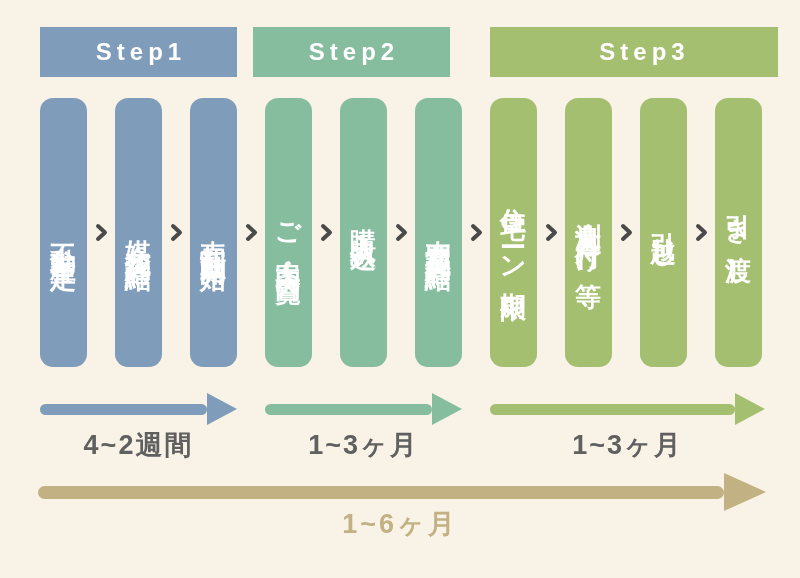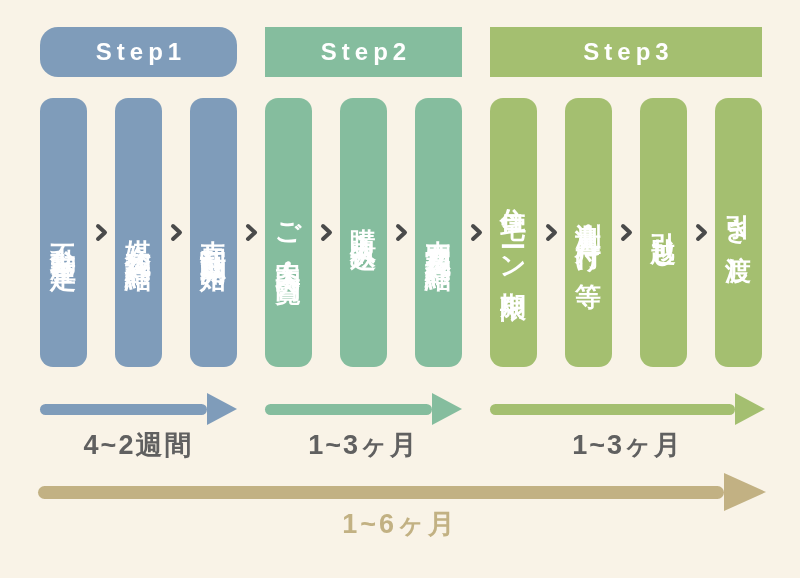--- a/index.html
+++ b/index.html
@@ -10,23 +10,23 @@
     font-family:"Liberation Sans","DejaVu Sans",sans-serif;
     overflow:hidden;
   }
   
   .hdr{
     position:absolute;top:27px;height:50px;
     display:flex;align-items:center;justify-content:center;
     color:#ffffff;font-weight:bold;font-size:24px;letter-spacing:5px;
     text-indent:5px;
   }
-  .hdr.h1{left:40px;width:197px;background:#7f9cba;border-radius:18px;}
-  .hdr.h2{left:265px;width:197px;background:#85bd9e;}
-  .hdr.h3{left:490px;width:272px;background:#a4bf70;}
+  .hdr.h1{left:40px;width:197px;background:#7f9cba;}
+  .hdr.h2{left:253px;width:197px;background:#85bd9e;}
+  .hdr.h3{left:490px;width:272px;background:#a4bf70;padding-left:16px;}
 
   
   .cols{
     position:absolute;left:40px;top:98px;height:269px;
     display:flex;
   }
   .col{
     width:47px;height:269px;border-radius:13px;
     display:flex;align-items:center;justify-content:center;
   }

